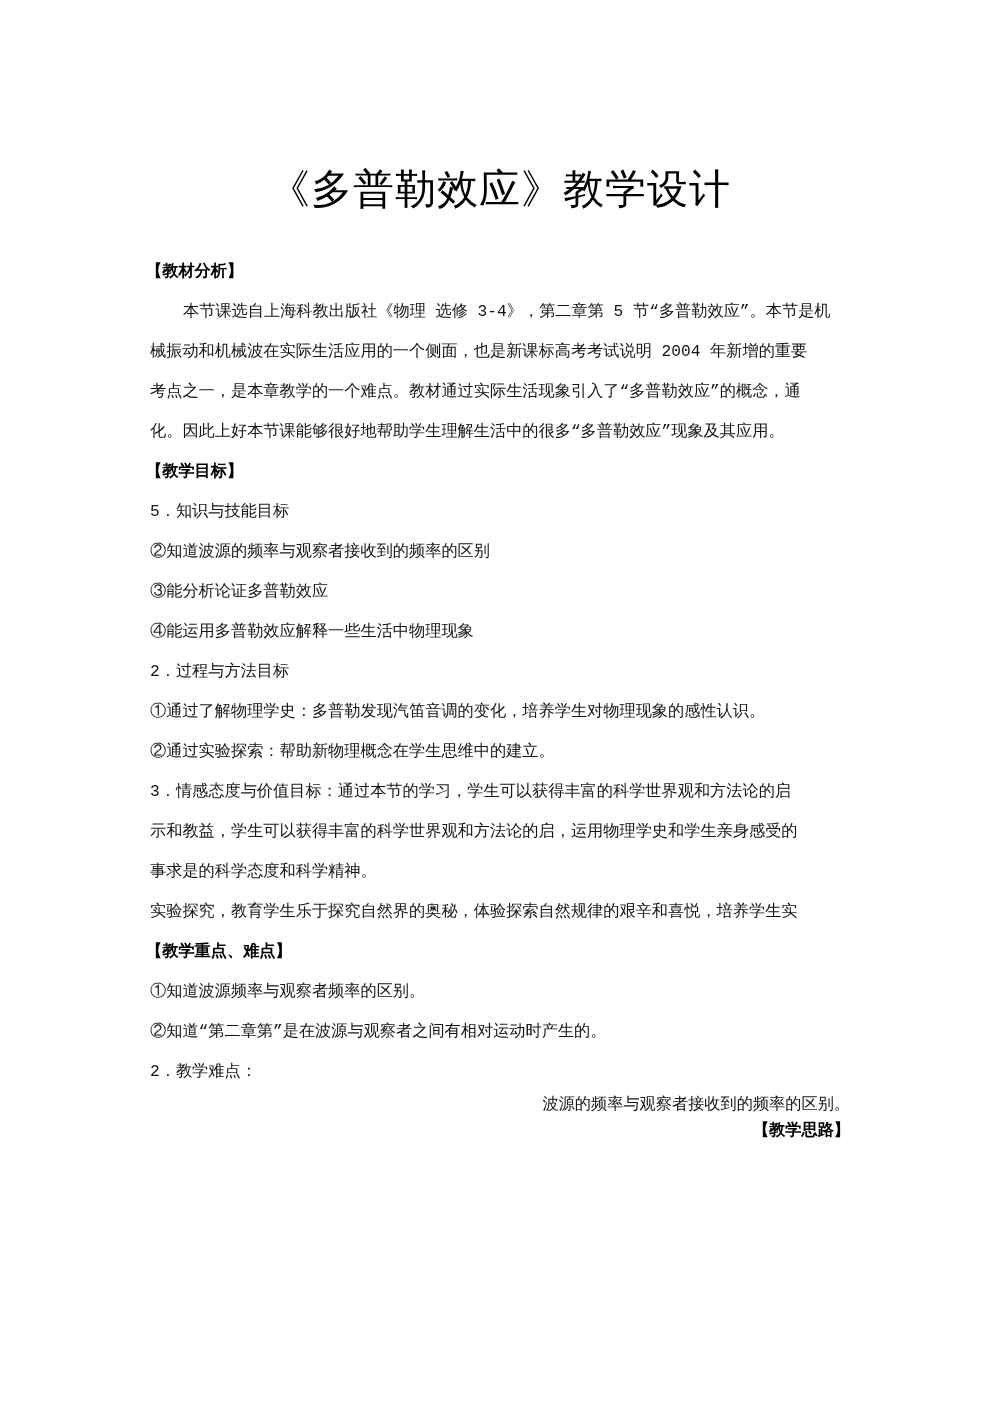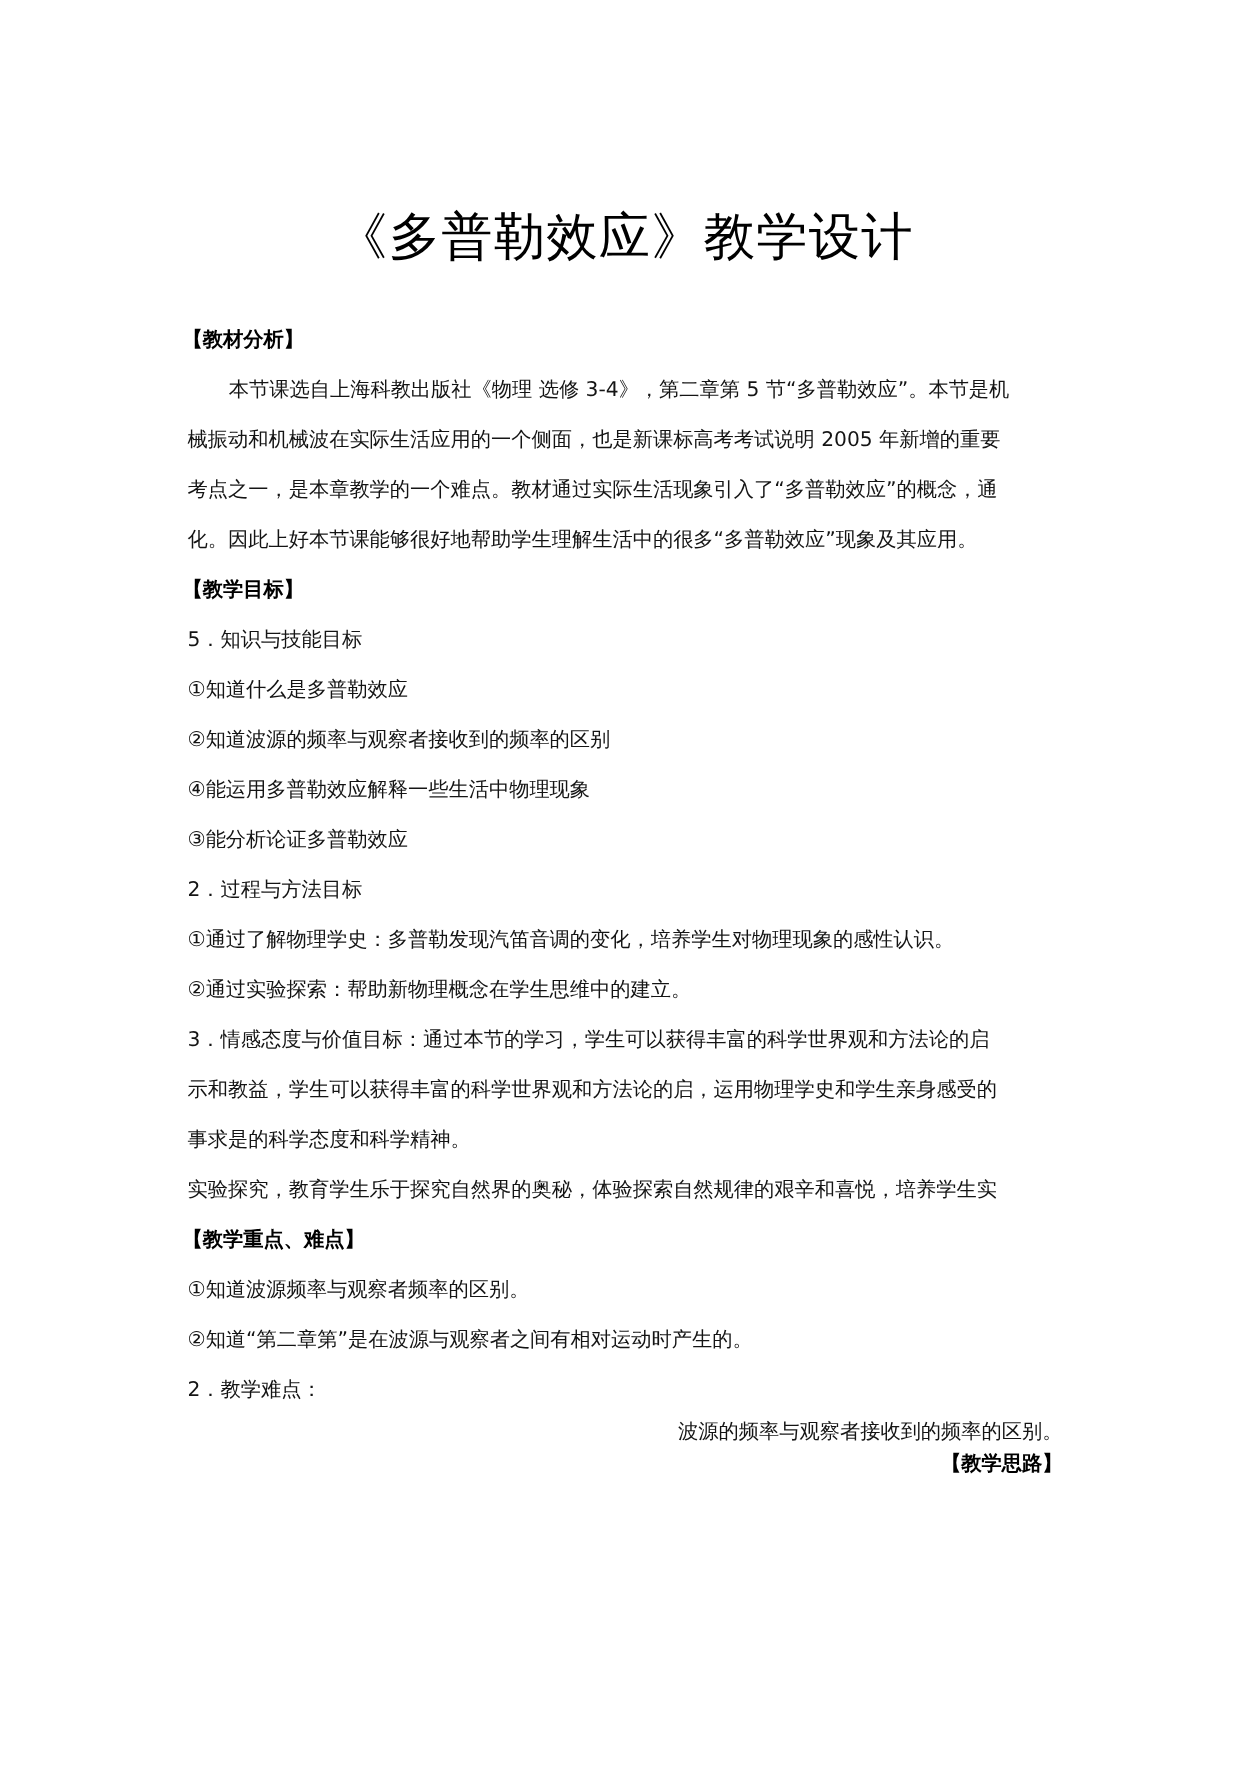--- a/index.html
+++ b/index.html
@@ -39,20 +39,21 @@
       left: 150px;
       top: 252px;
       width: 700px;
       font-size: 16.2px;
       line-height: 40px;
       color: #141414;
     }
     .line {
       white-space: nowrap;
       height: 40px;
+      font-family: Liberation Mono, monospace;
     }
     .heading {
       font-weight: bold;
       color: #000000;
       margin-left: -4px;
     }
     .indent {
       text-indent: 33px;
     }
     .tight {
@@ -64,30 +65,29 @@
 </head>
 <body>
 
 <div class="page">
   <h1 class="title">《多普勒效应》教学设计</h1>
 
   <div class="content">
 
     <div class="line heading">【教材分析】</div>
     <div class="line indent">本节课选自上海科教出版社《物理 选修 3-4》，第二章第 5 节“多普勒效应”。本节是机</div>
-    <div class="line">械振动和机械波在实际生活应用的一个侧面，也是新课标高考考试说明 2005 年新增的重要</div>
+    <div class="line">械振动和机械波在实际生活应用的一个侧面，也是新课标高考考试说明 2004 年新增的重要</div>
     <div class="line">考点之一，是本章教学的一个难点。教材通过实际生活现象引入了“多普勒效应”的概念，通</div>
     <div class="line">化。因此上好本节课能够很好地帮助学生理解生活中的很多“多普勒效应”现象及其应用。</div>
 
     <div class="line heading">【教学目标】</div>
     <div class="line">5．知识与技能目标</div>
-    <div class="line">①知道什么是多普勒效应</div>
     <div class="line">②知道波源的频率与观察者接收到的频率的区别</div>
+    <div class="line">③能分析论证多普勒效应</div>
     <div class="line">④能运用多普勒效应解释一些生活中物理现象</div>
-    <div class="line">③能分析论证多普勒效应</div>
     <div class="line">2．过程与方法目标</div>
     <div class="line">①通过了解物理学史：多普勒发现汽笛音调的变化，培养学生对物理现象的感性认识。</div>
     <div class="line">②通过实验探索：帮助新物理概念在学生思维中的建立。</div>
     <div class="line">3．情感态度与价值目标：通过本节的学习，学生可以获得丰富的科学世界观和方法论的启</div>
     <div class="line">示和教益，学生可以获得丰富的科学世界观和方法论的启，运用物理学史和学生亲身感受的</div>
     <div class="line">事求是的科学态度和科学精神。</div>
     <div class="line">实验探究，教育学生乐于探究自然界的奥秘，体验探索自然规律的艰辛和喜悦，培养学生实</div>
 
     <div class="line heading">【教学重点、难点】</div>
     <div class="line">①知道波源频率与观察者频率的区别。</div>

